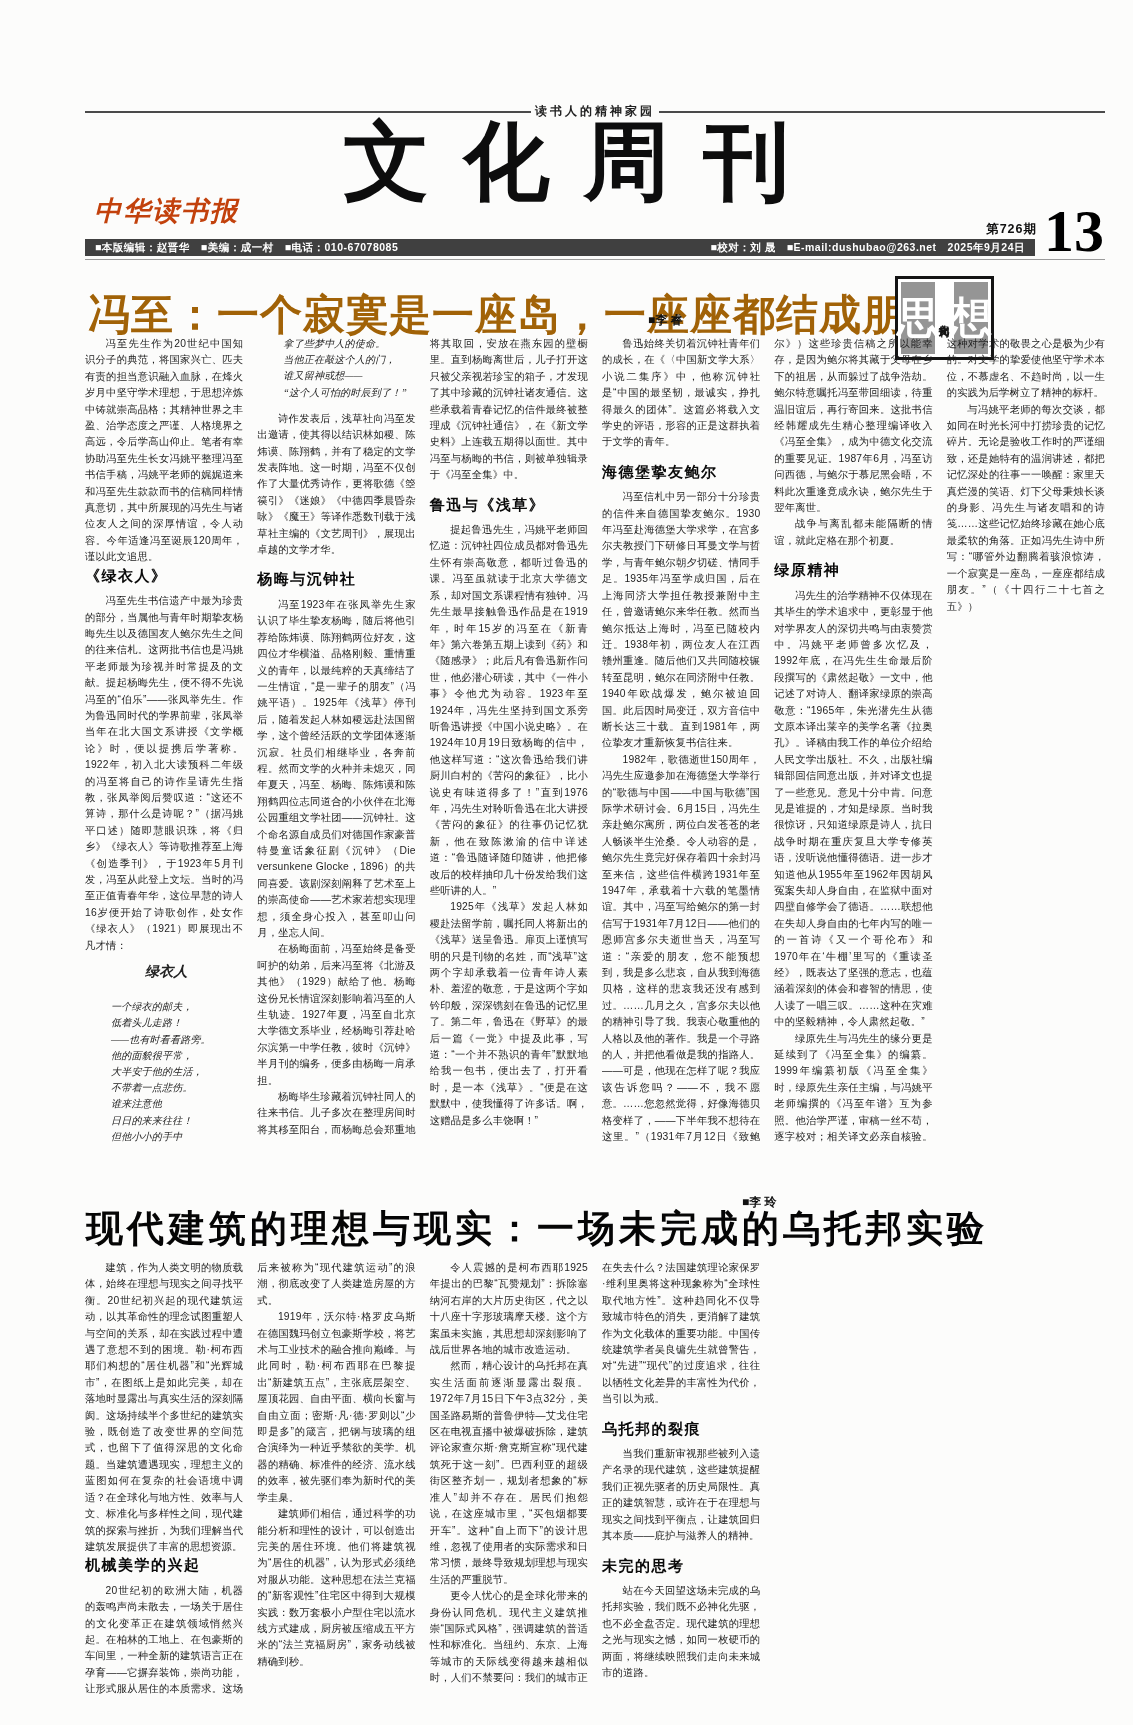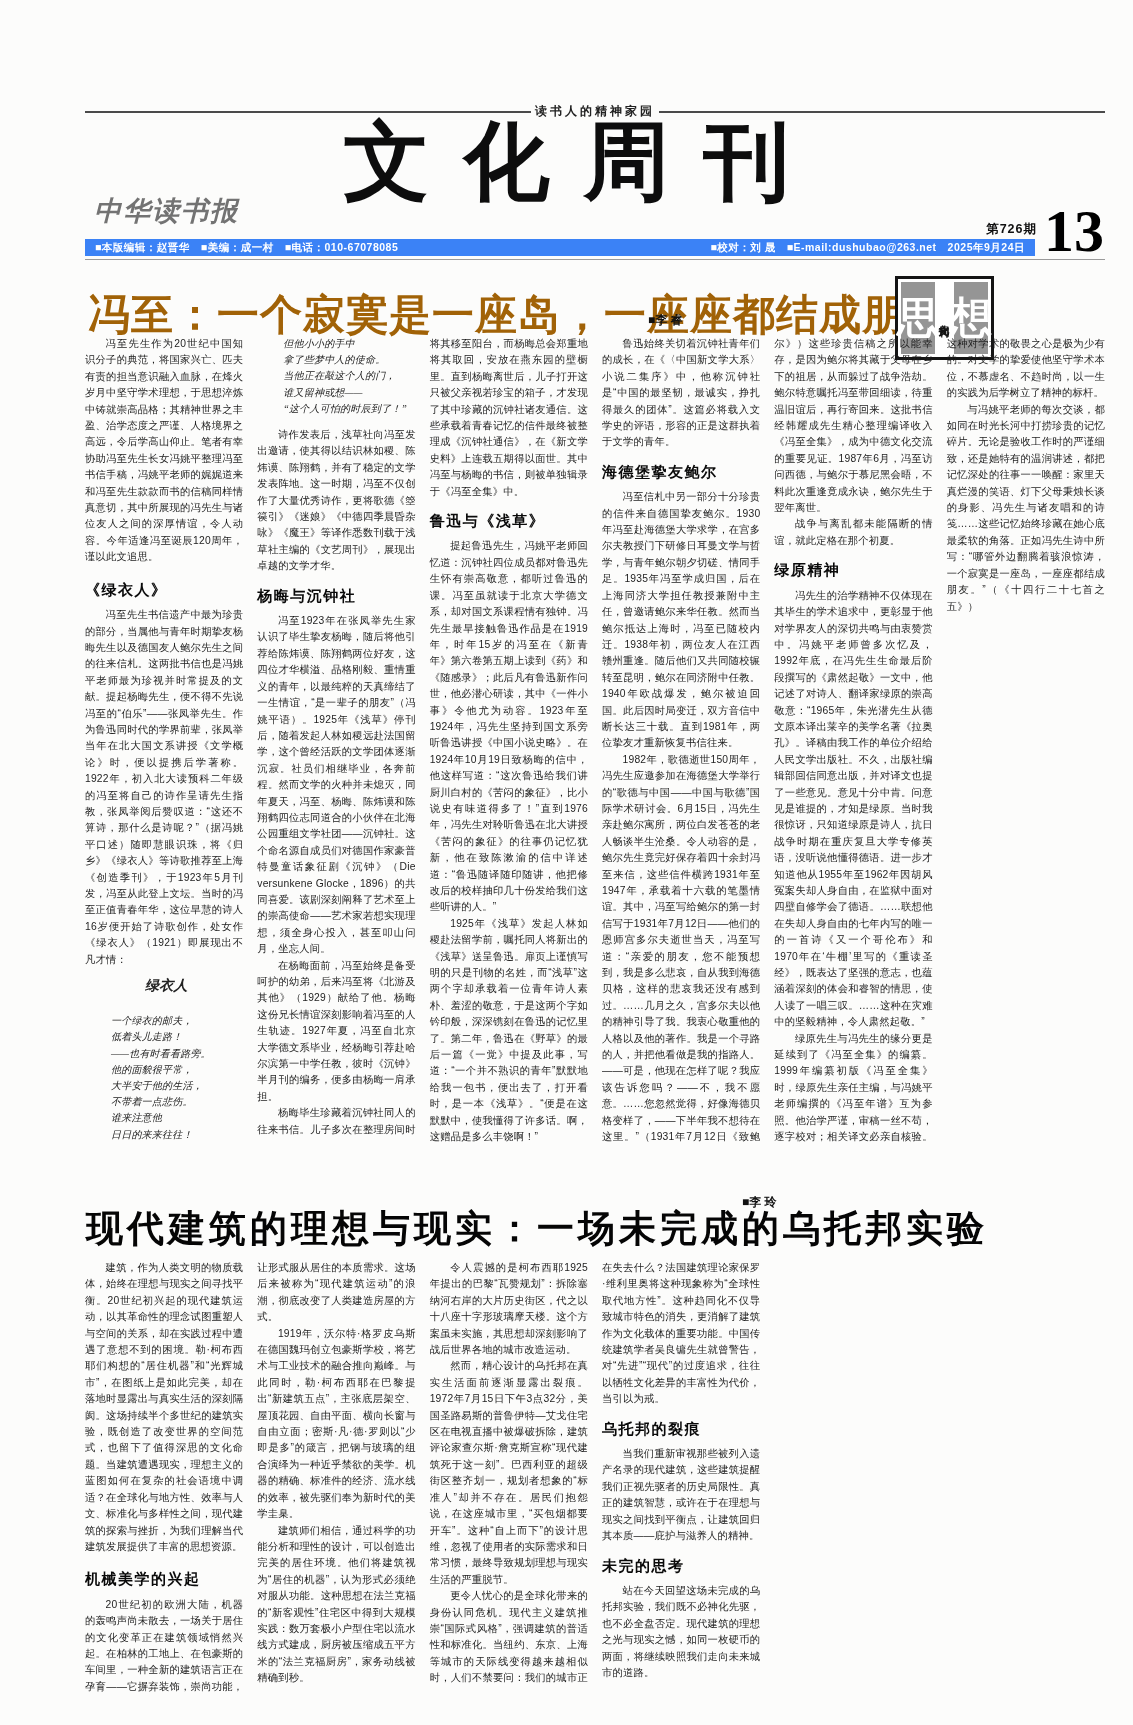--- a/index.html
+++ b/index.html
@@ -11,29 +11,29 @@
   .tagline{position:absolute;left:85px;top:103px;width:1020px;display:flex;align-items:center;gap:4px;}
   .tagline .rule{flex:1;border-top:2px solid #4a4a4a;height:0;}
   .tagline .tg-text{font-size:12px;font-weight:bold;letter-spacing:3px;color:#222;}
   .paper-title{
     position:absolute;left:0;top:112px;width:100%;text-align:center;
     font-family:"Liberation Serif",serif;font-weight:bold;font-size:86px;line-height:100px;
     letter-spacing:34px;text-indent:34px;color:#0d0d0d;
   }
   .paper-name{
     position:absolute;left:94px;top:193px;font-family:"Liberation Serif",serif;
-    font-style:italic;font-weight:bold;font-size:27px;color:#737373;letter-spacing:2px;
+    font-style:italic;font-weight:bold;font-size:27px;color:#c2410c;letter-spacing:2px;
   }
   .issue-label{position:absolute;right:96px;top:221px;font-size:12.5px;font-weight:bold;color:#111;letter-spacing:1px;}
   .page-number{
     position:absolute;left:1044px;top:204px;font-family:"Liberation Serif",serif;
     font-weight:bold;font-size:60px;line-height:54px;color:#000;
   }
   .info-bar{
-    position:absolute;left:85px;top:239px;width:950px;height:17px;background:#3b82f6;
+    position:absolute;left:85px;top:239px;width:950px;height:17px;background:#404040;
     color:#fff;font-size:10.5px;font-weight:bold;display:flex;justify-content:space-between;
     align-items:center;padding:0 10px;box-sizing:border-box;letter-spacing:0.5px;white-space:nowrap;
   }
   .top-divider{position:absolute;left:85px;top:259px;width:1020px;border-top:1.5px solid #9a9a9a;}
   
   .headline1{
     position:absolute;left:88px;top:264px;width:728px;
     font-family:"Liberation Serif",serif;font-weight:bold;font-size:42px;line-height:46px;
     letter-spacing:1px;color:#a16207;white-space:nowrap;
   }
@@ -63,21 +63,21 @@
     overflow:hidden;text-align:justify;font-size:10.3px;line-height:16.4px;color:#1d1d1d;
     letter-spacing:0.2px;
   }
   #a1-body{top:336px;height:814px;}
   #a2-body{top:1260px;height:442px;}
   .para{margin:0;text-indent:2em;}
   .subhead{
     font-size:15px;font-weight:bold;color:#0a0a0a;margin:13px 0 9px;letter-spacing:1.5px;
     break-after:avoid;font-family:"Liberation Sans",sans-serif;
   }
-  .subhead.first{margin-top:16px;}
+  .subhead.first{margin-top:2px;}
   .poem{
     margin:10px 4px 10px 26px;font-family:"Liberation Serif",serif;font-style:italic;
     font-size:10px;line-height:16.2px;text-align:left;color:#222;
   }
   .poem .poem-title{font-weight:bold;margin:0 0 19px 34px;font-size:14px;}
   .poem .poem-line{margin:0;text-indent:0;}
 </style>
 </head>
 <body>
 

